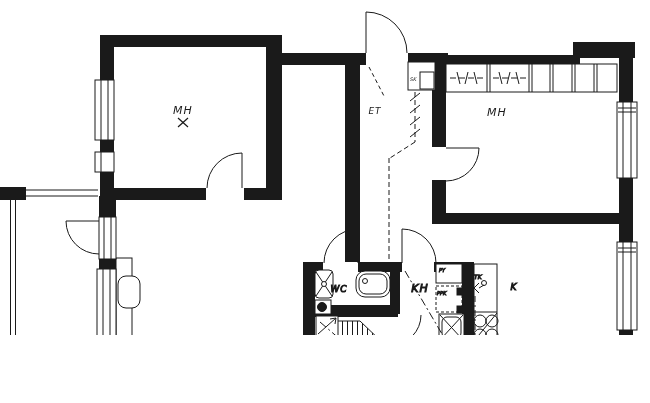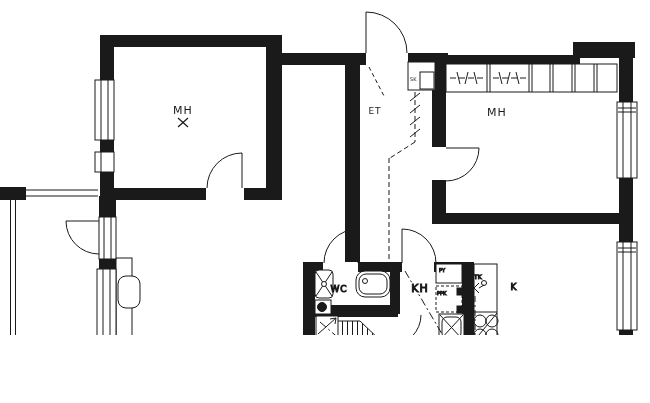--- a/index.html
+++ b/index.html
@@ -1,17 +1,17 @@
 <!DOCTYPE html>
 <html><head>
 <meta charset="utf-8">
 <style>
   html,body{margin:0;padding:0;background:#fff;}
   .plan-wrap{position:relative;width:650px;height:335px;background:#ffffff;overflow:hidden;
-    font-family:"DejaVu Sans",sans-serif;}
+    font-family:"DejaVu Sans",sans-serif;font-style:italic;}
   svg{display:block;}
   text{fill:#1a1a1a;font-family:"DejaVu Sans",sans-serif;letter-spacing:1px;}
   .lbl-lg{font-size:11px;}
   .lbl-md{font-size:9px;}
   .lbl-sm{font-size:6px;letter-spacing:0;}
   .lbl-xs{font-size:5px;letter-spacing:0;}
   .halo{paint-order:stroke;stroke:#fff;stroke-width:3px;}
 </style>
 </head>
 <body>

